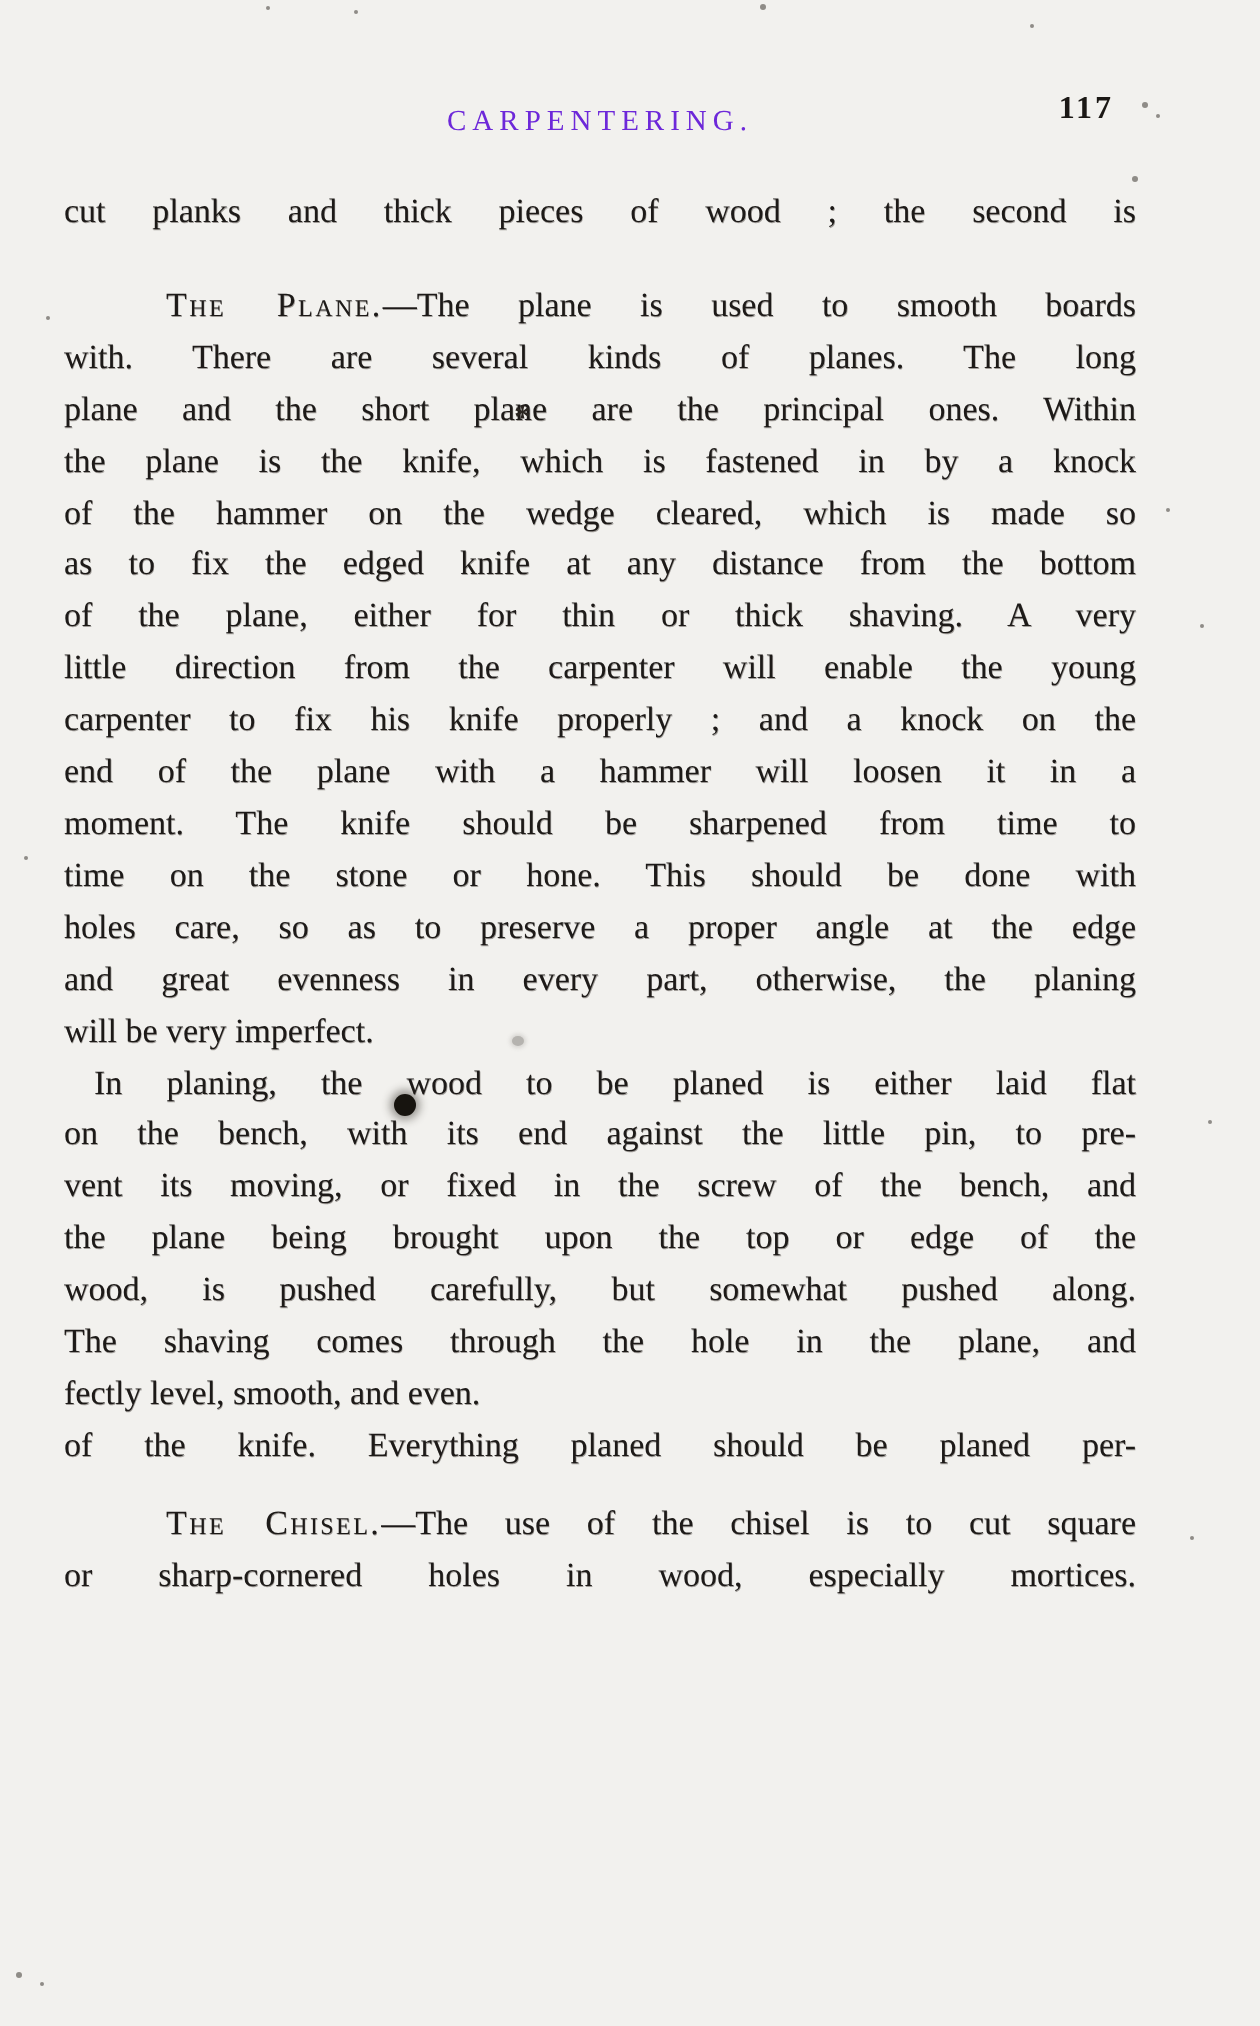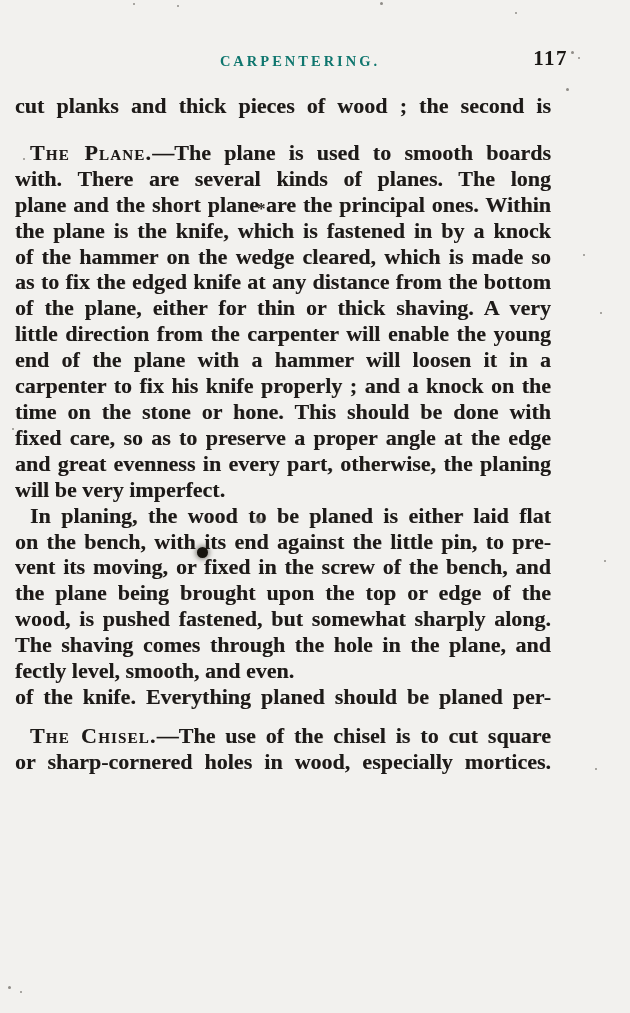--- a/index.html
+++ b/index.html
@@ -18,53 +18,53 @@
   }
   .header {
     position: absolute;
     top: 52px;
     left: 32px;
     width: 536px;
     text-align: center;
   }
   .running-title {
     font-size: 14.5px;
-    font-weight: bold;
+    font-weight: normal;
     letter-spacing: 3px;
-    color: #0f766e;
+    color: #6d28d9;
   }
   .page-number {
     position: absolute;
-    right: 0;
+    right: 11px;
     top: -6px;
-    font-size: 21px;
+    font-size: 16px;
     font-weight: bold;
     letter-spacing: 1.5px;
     color: #1b1815;
   }
   .text-block {
     position: absolute;
     top: 93px;
-    left: 15px;
+    left: 32px;
     width: 536px;
-    font-size: 22px;
+    font-size: 17px;
     line-height: 25.9px;
     text-shadow: 0.3px 0.3px 0.2px rgba(28, 22, 16, 0.38);
-    font-weight: bold;
   }
   .para { margin: 0; }
   .line {
     text-align: justify;
     text-align-last: justify;
   }
   .line.last { text-align-last: left; }
   .line.indent { text-indent: 15px; }
   .smallcaps {
     font-variant: small-caps;
     letter-spacing: 1.2px;
+    margin-left: 36px;
   }
   
   .asterisk-mark {
     position: absolute;
     font-size: 17px;
     font-weight: bold;
     color: #2a2520;
     line-height: 10px;
   }
   .ink-blot {
@@ -105,33 +105,34 @@
       </div>
       <div class="para" style="margin-top: 21px;">
         <div class="line indent"><span class="smallcaps">The Plane.</span>—The plane is used to smooth boards</div>
         <div class="line">with.  There are several kinds of planes.  The long</div>
         <div class="line">plane and the short plane are the principal ones.  Within</div>
         <div class="line">the plane is the knife, which is fastened in by a knock</div>
         <div class="line">of the hammer on the wedge cleared, which is made so</div>
         <div class="line">as to fix the edged knife at any distance from the bottom</div>
         <div class="line">of the plane, either for thin or thick shaving.  A very</div>
         <div class="line">little direction from the carpenter will enable the young</div>
+        <div class="line">carpenter to fix his knife properly ; and a knock on the</div>
         <div class="line">end of the plane with a hammer will loosen it in a</div>
-        <div class="line">carpenter to fix his knife properly ; and a knock on the</div>
+        <div class="line">moment.  The knife should be sharpened from time to</div>
         <div class="line">time on the stone or hone.  This should be done with</div>
-        <div class="line">fixed care, so as to preserve a proper angle at the edge</div>
+        <div class="line">holes care, so as to preserve a proper angle at the edge</div>
         <div class="line">and great evenness in every part, otherwise, the planing</div>
         <div class="line last">will be very imperfect.</div>
       </div>
       <div class="para">
         <div class="line indent">In planing, the wood to be planed is either laid flat</div>
         <div class="line">on the bench, with its end against the little pin, to pre-</div>
         <div class="line">vent its moving, or fixed in the screw of the bench, and</div>
         <div class="line">the plane being brought upon the top or edge of the</div>
-        <div class="line">wood, is pushed fastened, but somewhat sharply along.</div>
+        <div class="line">wood, is pushed carefully, but somewhat pushed along.</div>
         <div class="line">The shaving comes through the hole in the plane, and</div>
         <div class="line last">fectly level, smooth, and even.</div>
         <div class="line">of the knife.  Everything planed should be planed per-</div>
       </div>
       <div class="para" style="margin-top: 13px;">
         <div class="line indent"><span class="smallcaps">The Chisel.</span>—The use of the chisel is to cut square</div>
         <div class="line">or sharp-cornered holes in wood, especially mortices.</div>
       </div>
     </div>
 

